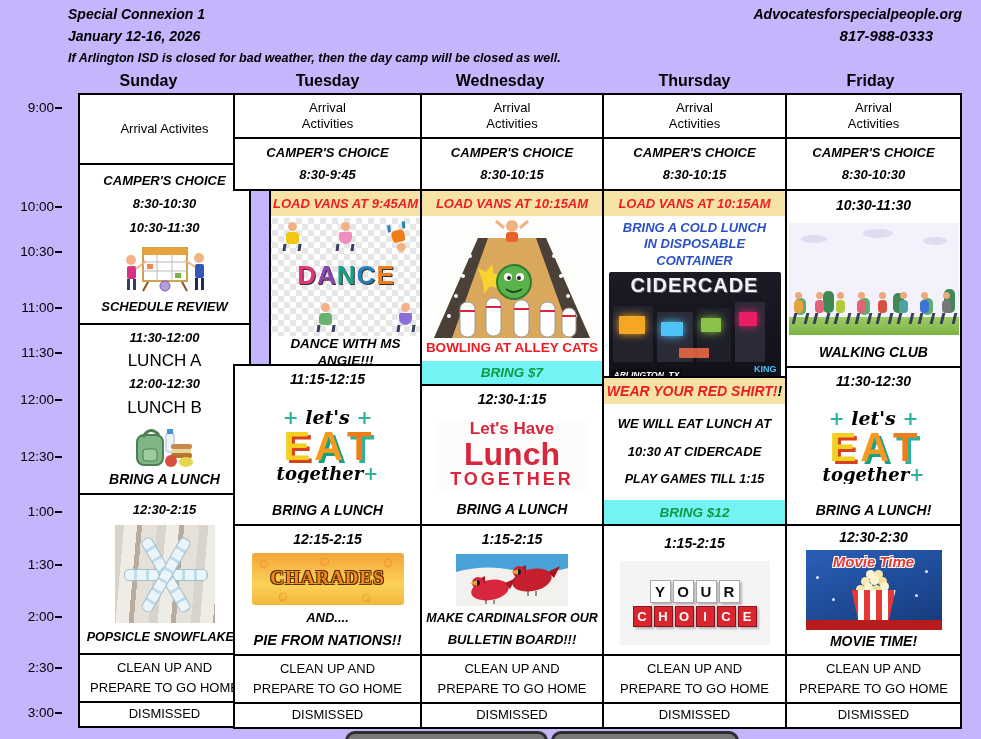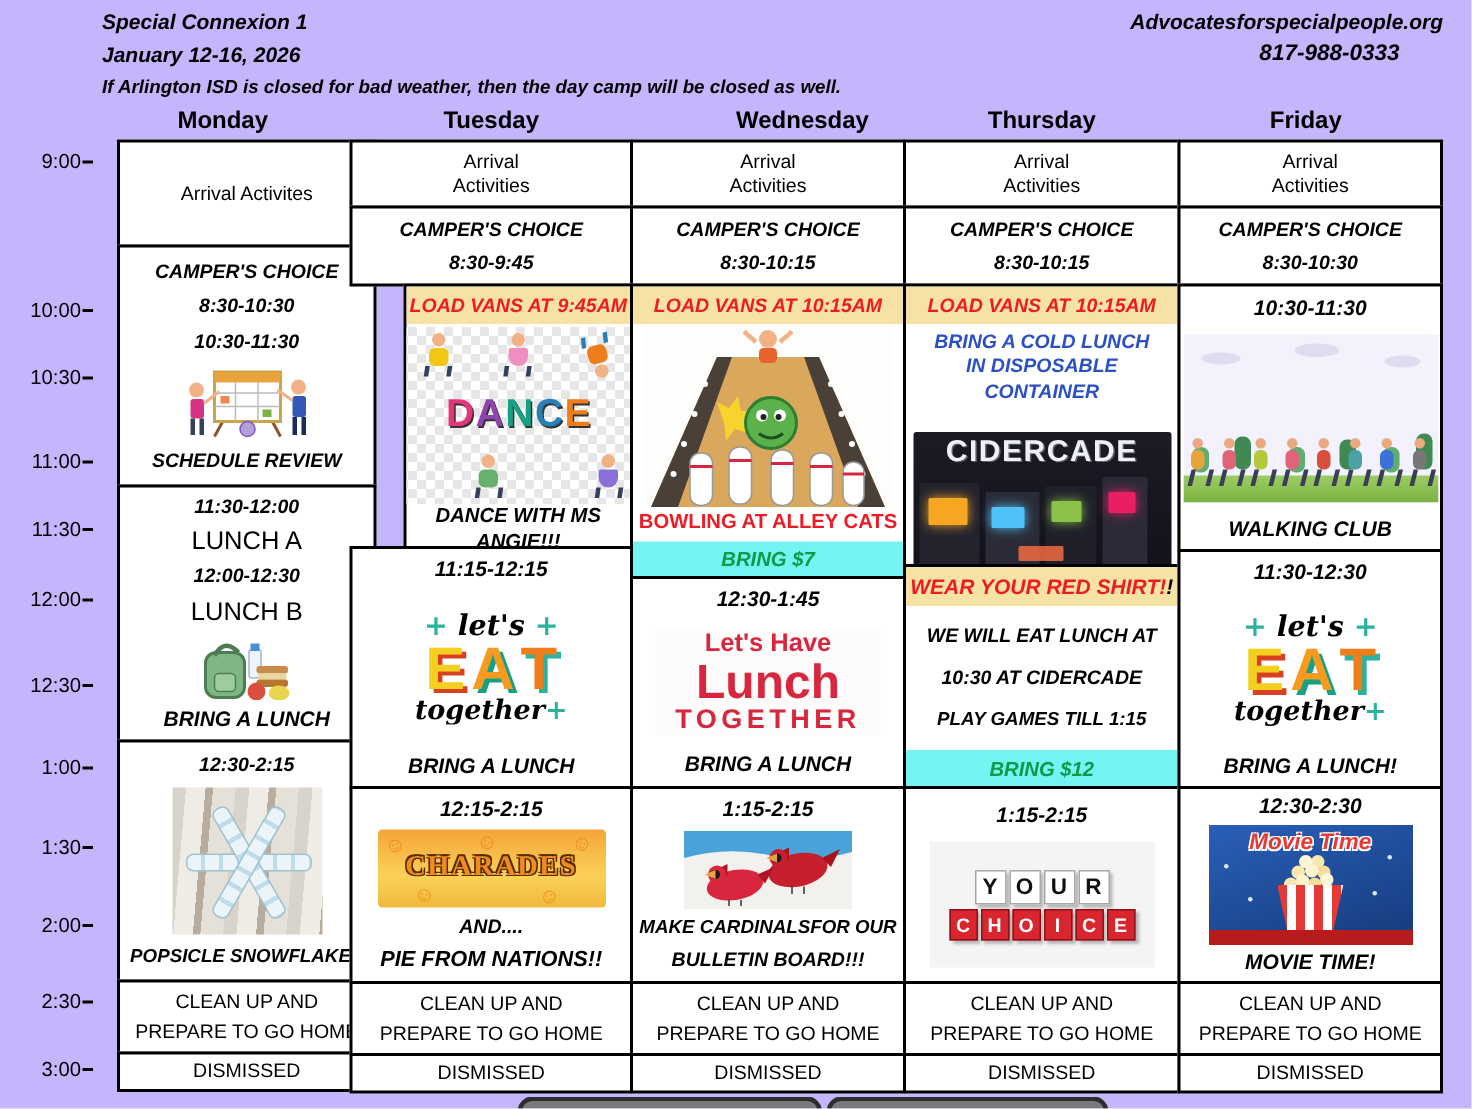--- a/index.html
+++ b/index.html
@@ -121,23 +121,23 @@
 <body>
 
 <div class="page">
 
   <div class="hdr-line" style="left:68px;top:6px;font-size:14px;">Special Connexion  1</div>
   <div class="hdr-line" style="left:68px;top:28px;font-size:14px;">January 12-16, 2026</div>
   <div class="hdr-line" style="left:68px;top:51px;font-size:12.5px;">If Arlington ISD is closed for bad weather, then the day camp will be closed as well.</div>
   <div class="hdr-line" style="right:19px;top:6px;font-size:14px;">Advocatesforspecialpeople.org</div>
   <div class="hdr-line" style="right:48px;top:27px;font-size:15px;">817-988-0333</div>
 
-  <div class="day-head" style="left:62px;width:173px;">Monday</div>
+  <div class="day-head" style="left:62px;width:173px;">Sunday</div>
   <div class="day-head" style="left:233px;width:189px;">Tuesday</div>
-  <div class="day-head" style="left:443px;width:184px;">Wednesday</div>
+  <div class="day-head" style="left:408px;width:184px;">Wednesday</div>
   <div class="day-head" style="left:602px;width:185px;">Thursday</div>
   <div class="day-head" style="left:782px;width:177px;">Friday</div>
 
   <span class="time-label" style="left:8px;top:100px;">9:00</span>
   <span class="time-label" style="left:8px;top:199px;">10:00</span>
   <span class="time-label" style="left:8px;top:244px;">10:30</span>
   <span class="time-label" style="left:8px;top:300px;">11:00</span>
   <span class="time-label" style="left:8px;top:345px;">11:30</span>
   <span class="time-label" style="left:8px;top:392px;">12:00</span>
   <span class="time-label" style="left:8px;top:449px;">12:30</span>
@@ -370,21 +370,21 @@
                 <line x1="110" y1="95" x2="125" y2="95"></line>
               <line x1="132" y1="100" x2="146" y2="100"></line>
             </g>
           </g>
         </svg>
       </span>
       <span class="line b red" style="font-size:13.5px;margin:2px 0 3px;">BOWLING AT ALLEY CATS</span>
       <span class="hl-cyan green" style="height:23px;background:#74f2f4;margin-top:auto;">BRING $7</span>
     </div>
     <div class="cell" style="height:142px;justify-content:space-between;padding:5px 0;">
-      <span class="line bi fs14">12:30-1:45</span>
+      <span class="line bi fs14">12:30-1:15</span>
       <span class="art" style="width:150px;background:#fdfcfa;">
         <span class="line lt-line1">Let's Have</span>
         <span class="line lt-line2">Lunch</span>
         <span class="line lt-line3">TOGETHER</span>
       </span>
       <span class="line bi fs14">BRING A LUNCH</span>
     </div>
     <div class="cell" style="height:132px;justify-content:space-evenly;">
       <span class="line bi fs14">1:15-2:15</span>
       <span class="art">
@@ -431,21 +431,21 @@
       <span class="line fs13">Activities</span>
     </div>
     <div class="cell" style="height:54px;justify-content:space-evenly;">
       <span class="line bi fs13">CAMPER'S CHOICE</span>
       <span class="line bi fs13">8:30-10:15</span>
     </div>
     <div class="cell" style="height:189px;justify-content:flex-start;">
       <span class="hl-tan red" style="height:25px;background:#f6e2a5;">LOAD VANS AT 10:15AM</span>
       <span class="line bi fs13 blue" style="margin-top:4px;">BRING A COLD LUNCH</span>
       <span class="line bi fs13 blue">IN DISPOSABLE CONTAINER</span>
-      <span class="art cider" style="margin-top:19px;">
+      <span class="art cider" style="margin-top:3px;">
         <span class="cab" style="left:4px;top:34px;width:40px;height:56px;background:#23232e;"></span>
         <span class="cab" style="left:48px;top:40px;width:36px;height:50px;background:#2b2b38;"></span>
         <span class="cab" style="left:88px;top:36px;width:34px;height:54px;background:#1f1f2a;"></span>
         <span class="cab" style="left:126px;top:30px;width:30px;height:60px;background:#2b2b38;"></span>
         <span class="cab" style="left:10px;top:44px;width:26px;height:18px;background:#f5a623;box-shadow:0 0 8px #f5a623;"></span>
         <span class="cab" style="left:52px;top:50px;width:22px;height:14px;background:#4fc3f7;box-shadow:0 0 8px #4fc3f7;"></span>
         <span class="cab" style="left:92px;top:46px;width:20px;height:14px;background:#8bc34a;box-shadow:0 0 8px #8bc34a;"></span>
         <span class="cab" style="left:130px;top:40px;width:18px;height:14px;background:#e91e63;box-shadow:0 0 8px #e91e63;"></span>
         <span class="cab" style="left:70px;top:76px;width:30px;height:10px;background:#ff7043;opacity:.8;"></span>
         <span class="cider-title">CIDERCADE</span>

